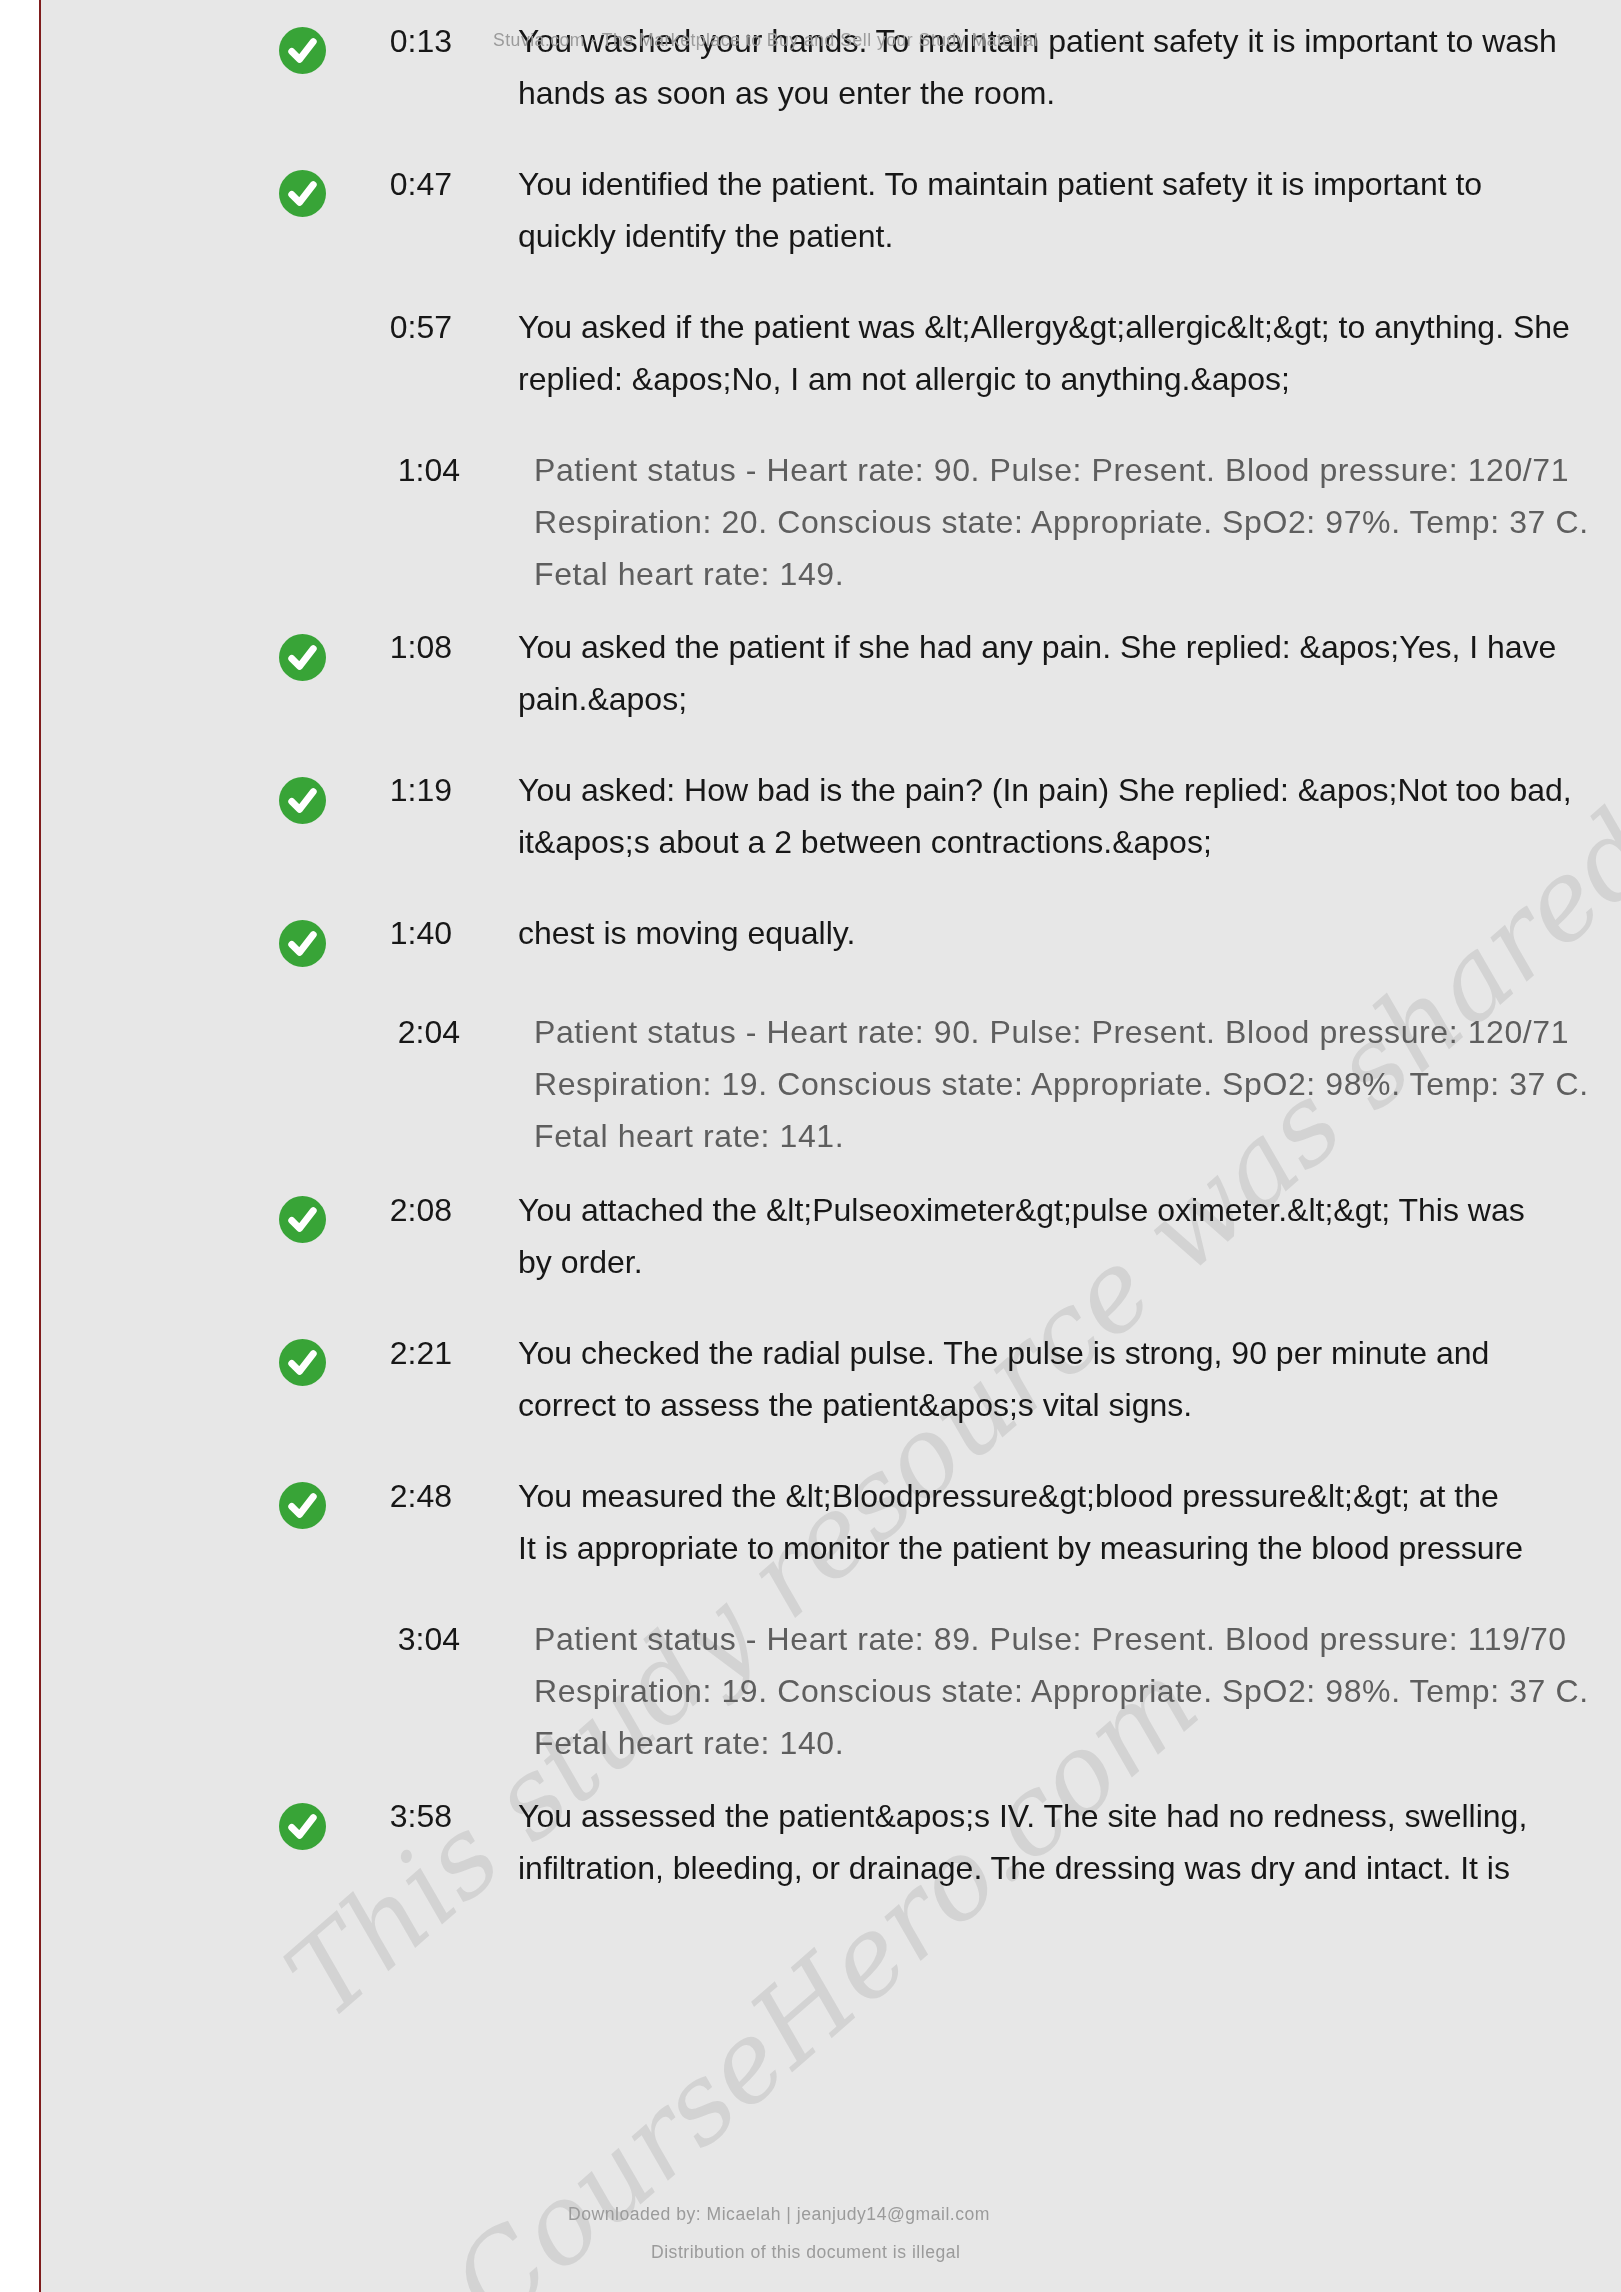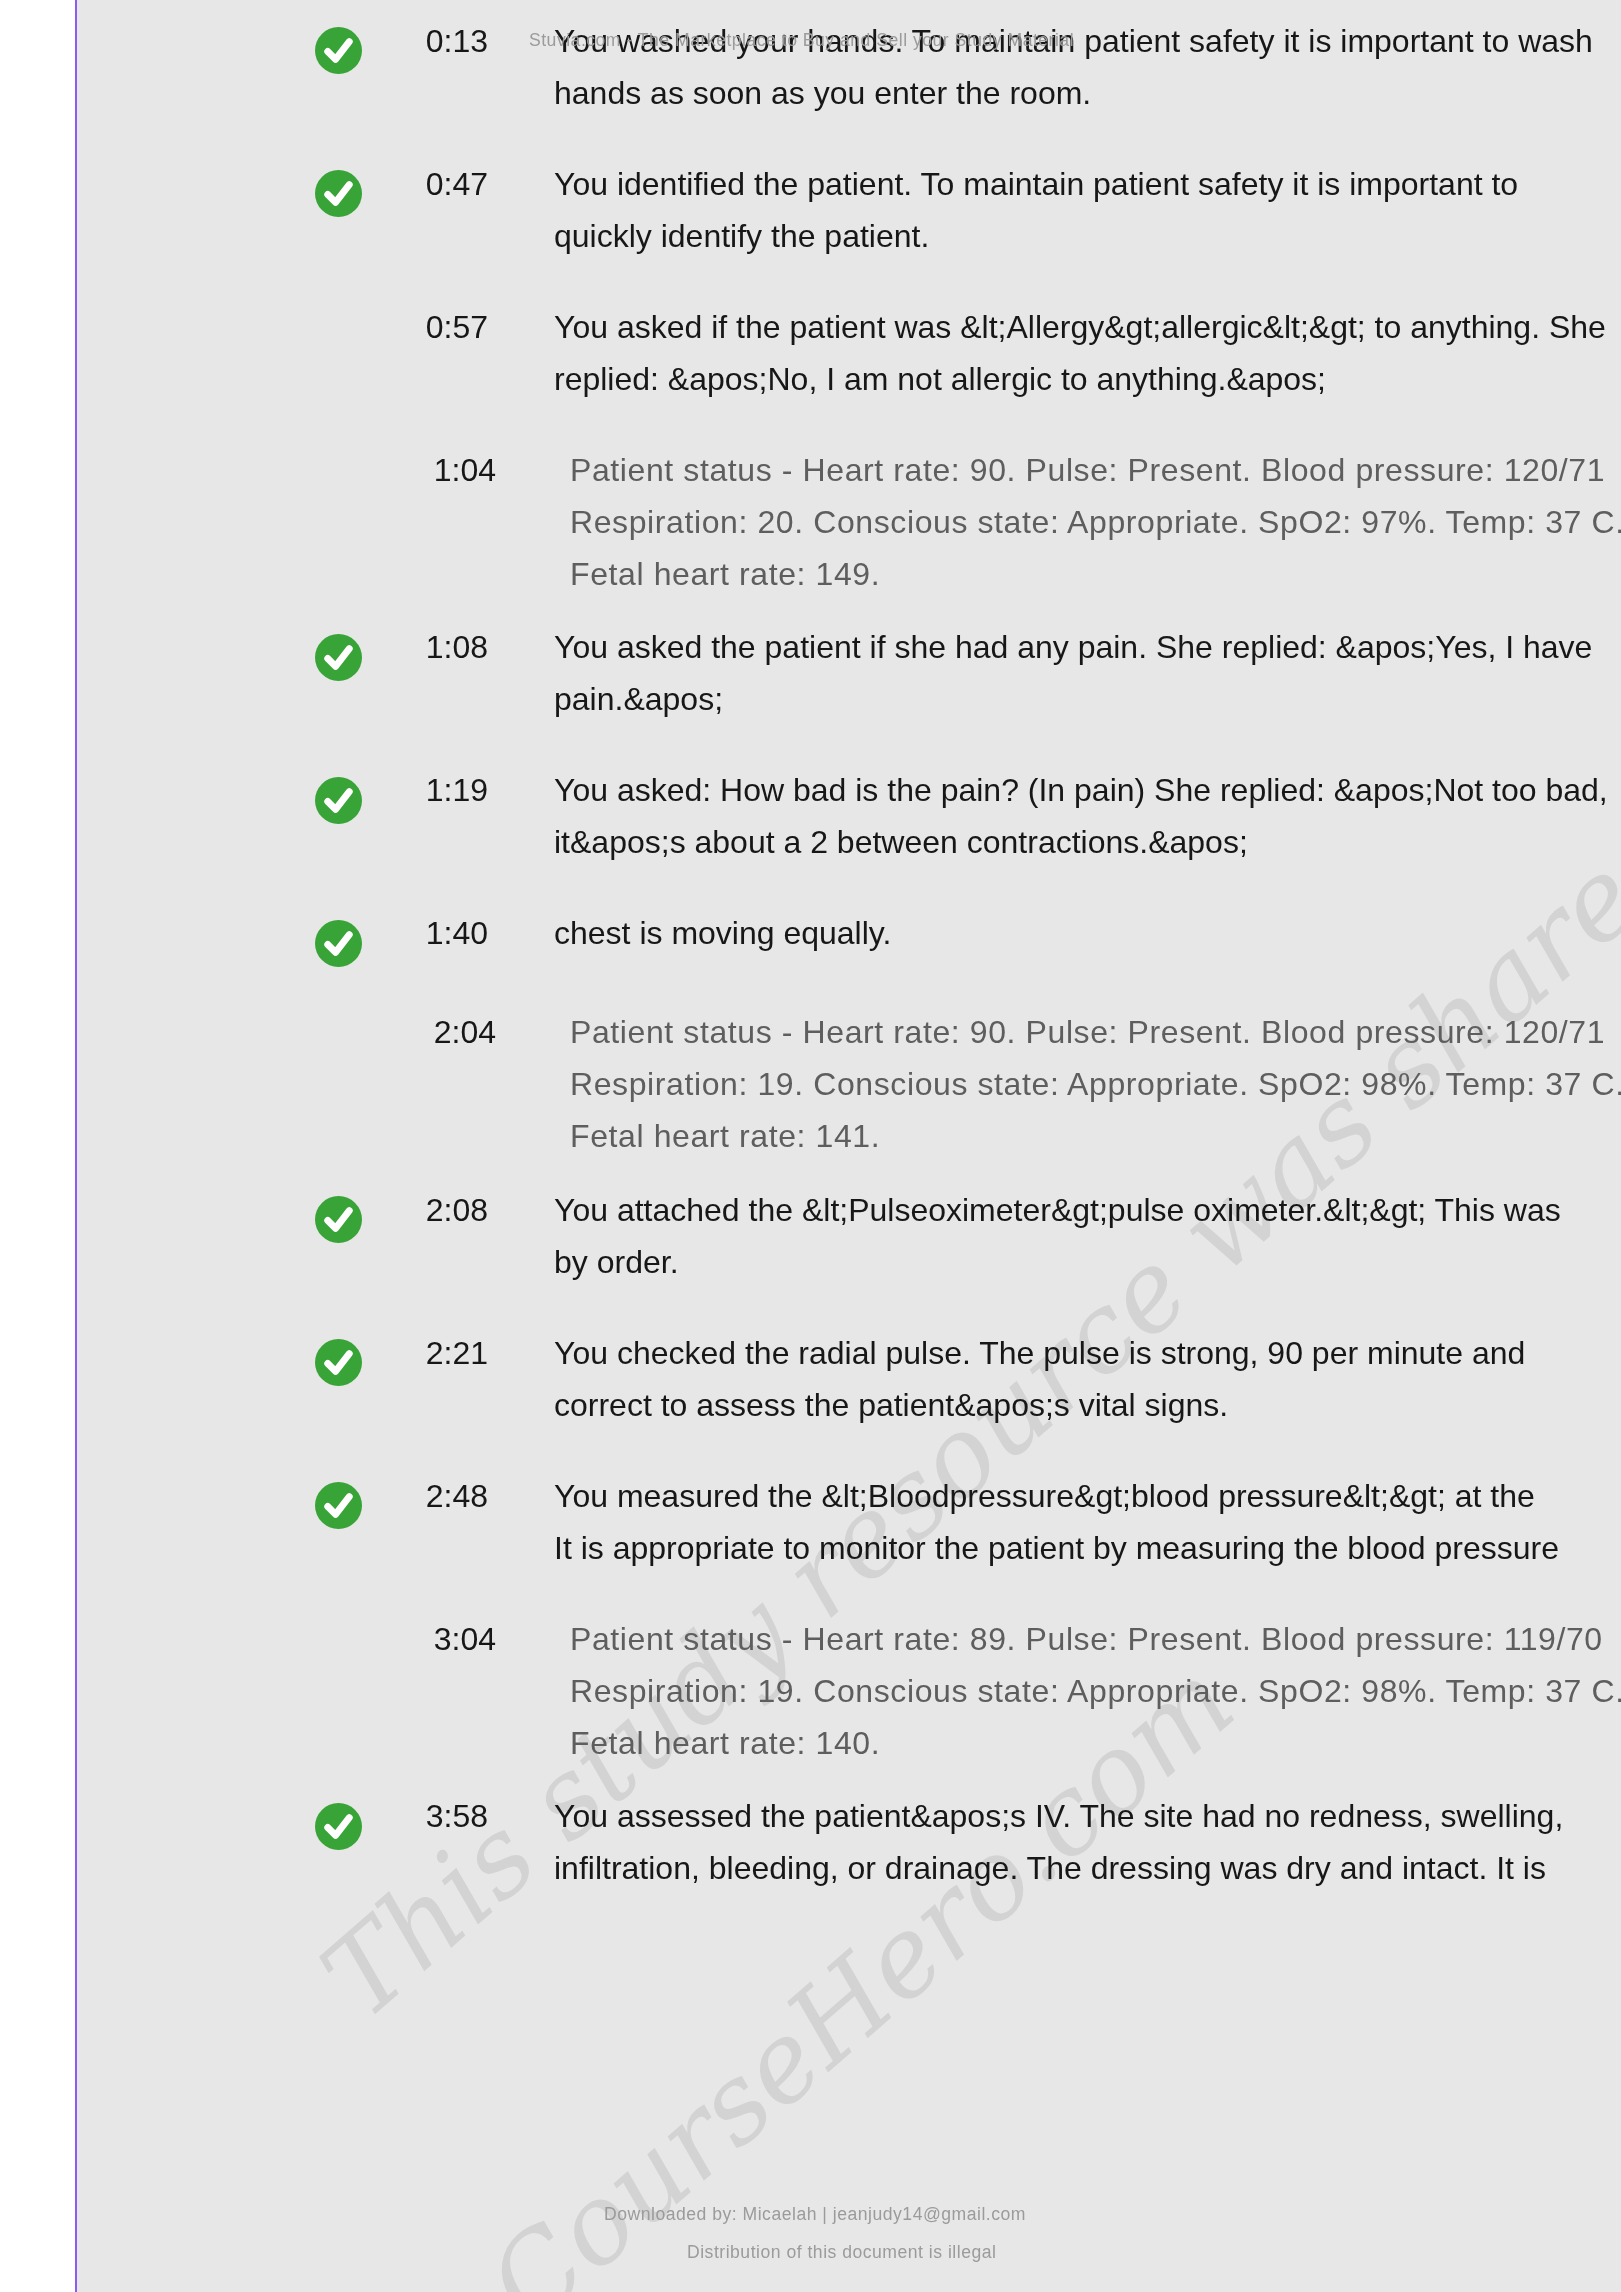--- a/index.html
+++ b/index.html
@@ -6,23 +6,22 @@
   body{
     width:1621px;height:2293px;
     background:#ffffff;
     overflow:hidden;
     font-family:"Liberation Sans","DejaVu Sans",sans-serif;
     position:relative;
   }
   .page{
     position:absolute;left:39px;top:0;right:0;bottom:0;
     background:#e7e7e7;
-    border-left:2px solid #8b5cf6;
+    border-left:2px solid #7f1d1d;
     overflow:hidden;
-    margin-left:36px;
   }
   .log{
     position:relative;z-index:2;
     padding-top:14.7px;
   }
   .row{
     display:flex;align-items:flex-start;
     margin-bottom:39px;
   }
   .row.status{margin-bottom:21.6px;gap:8px;}

